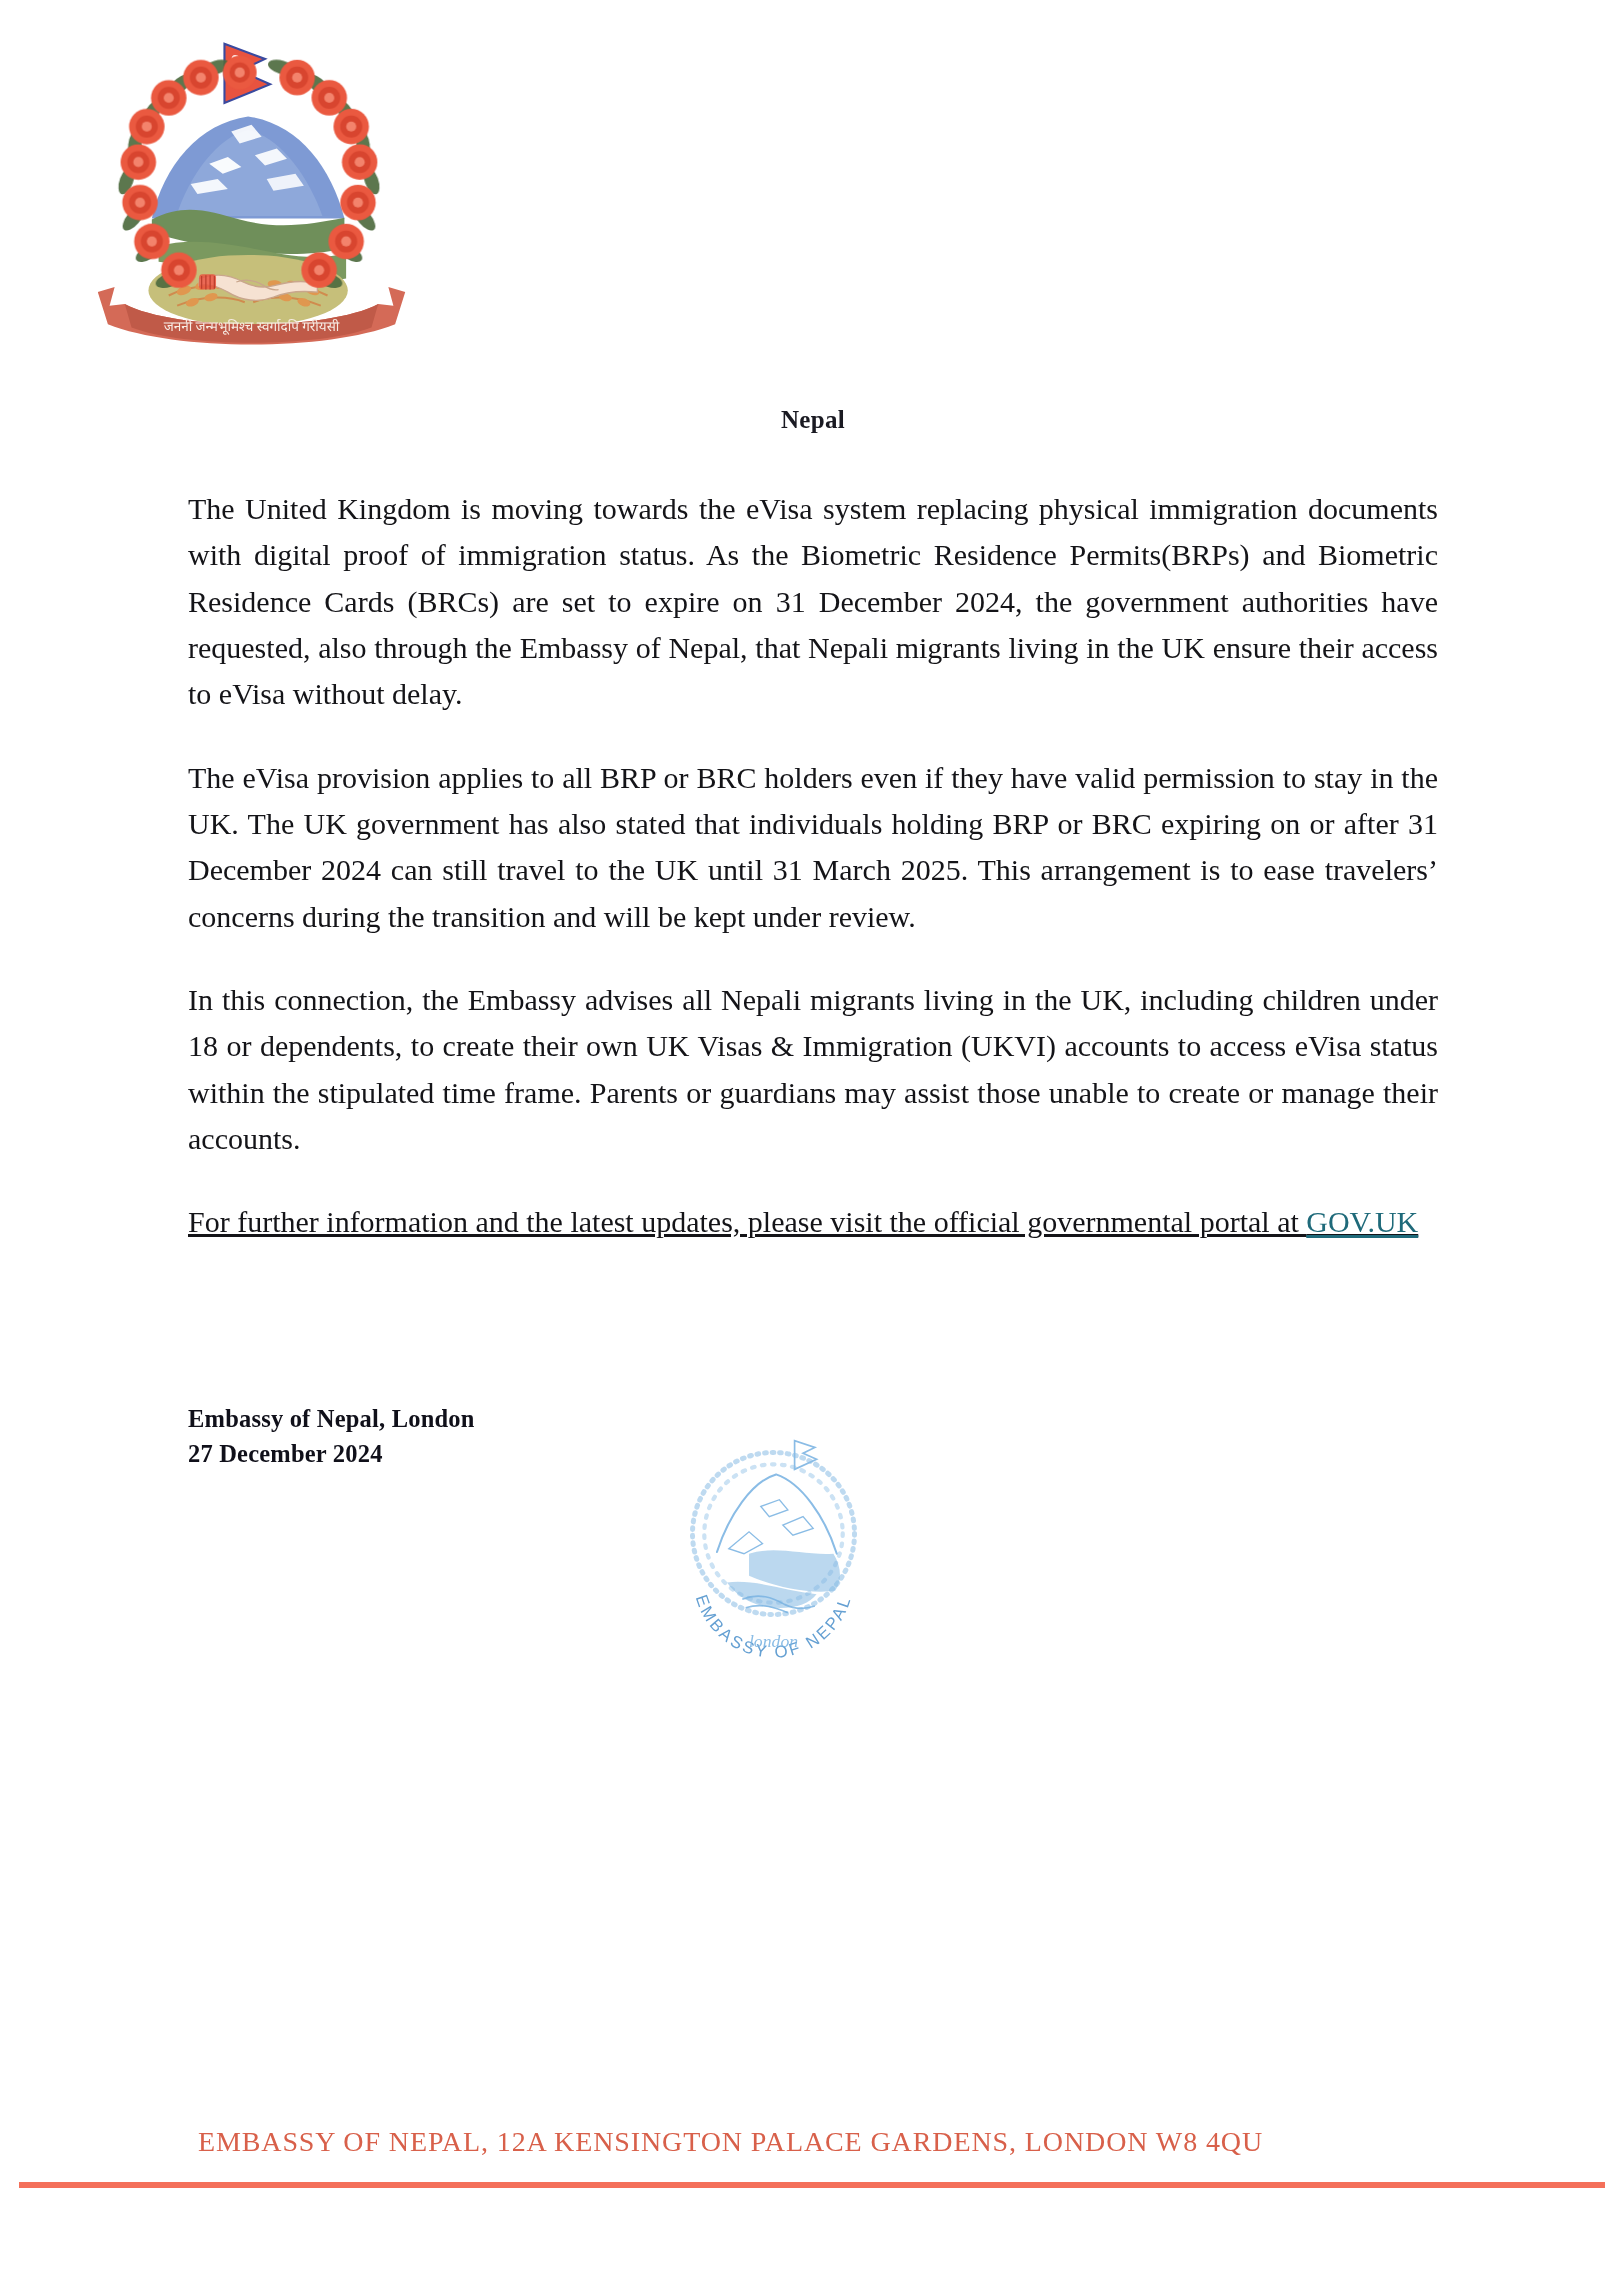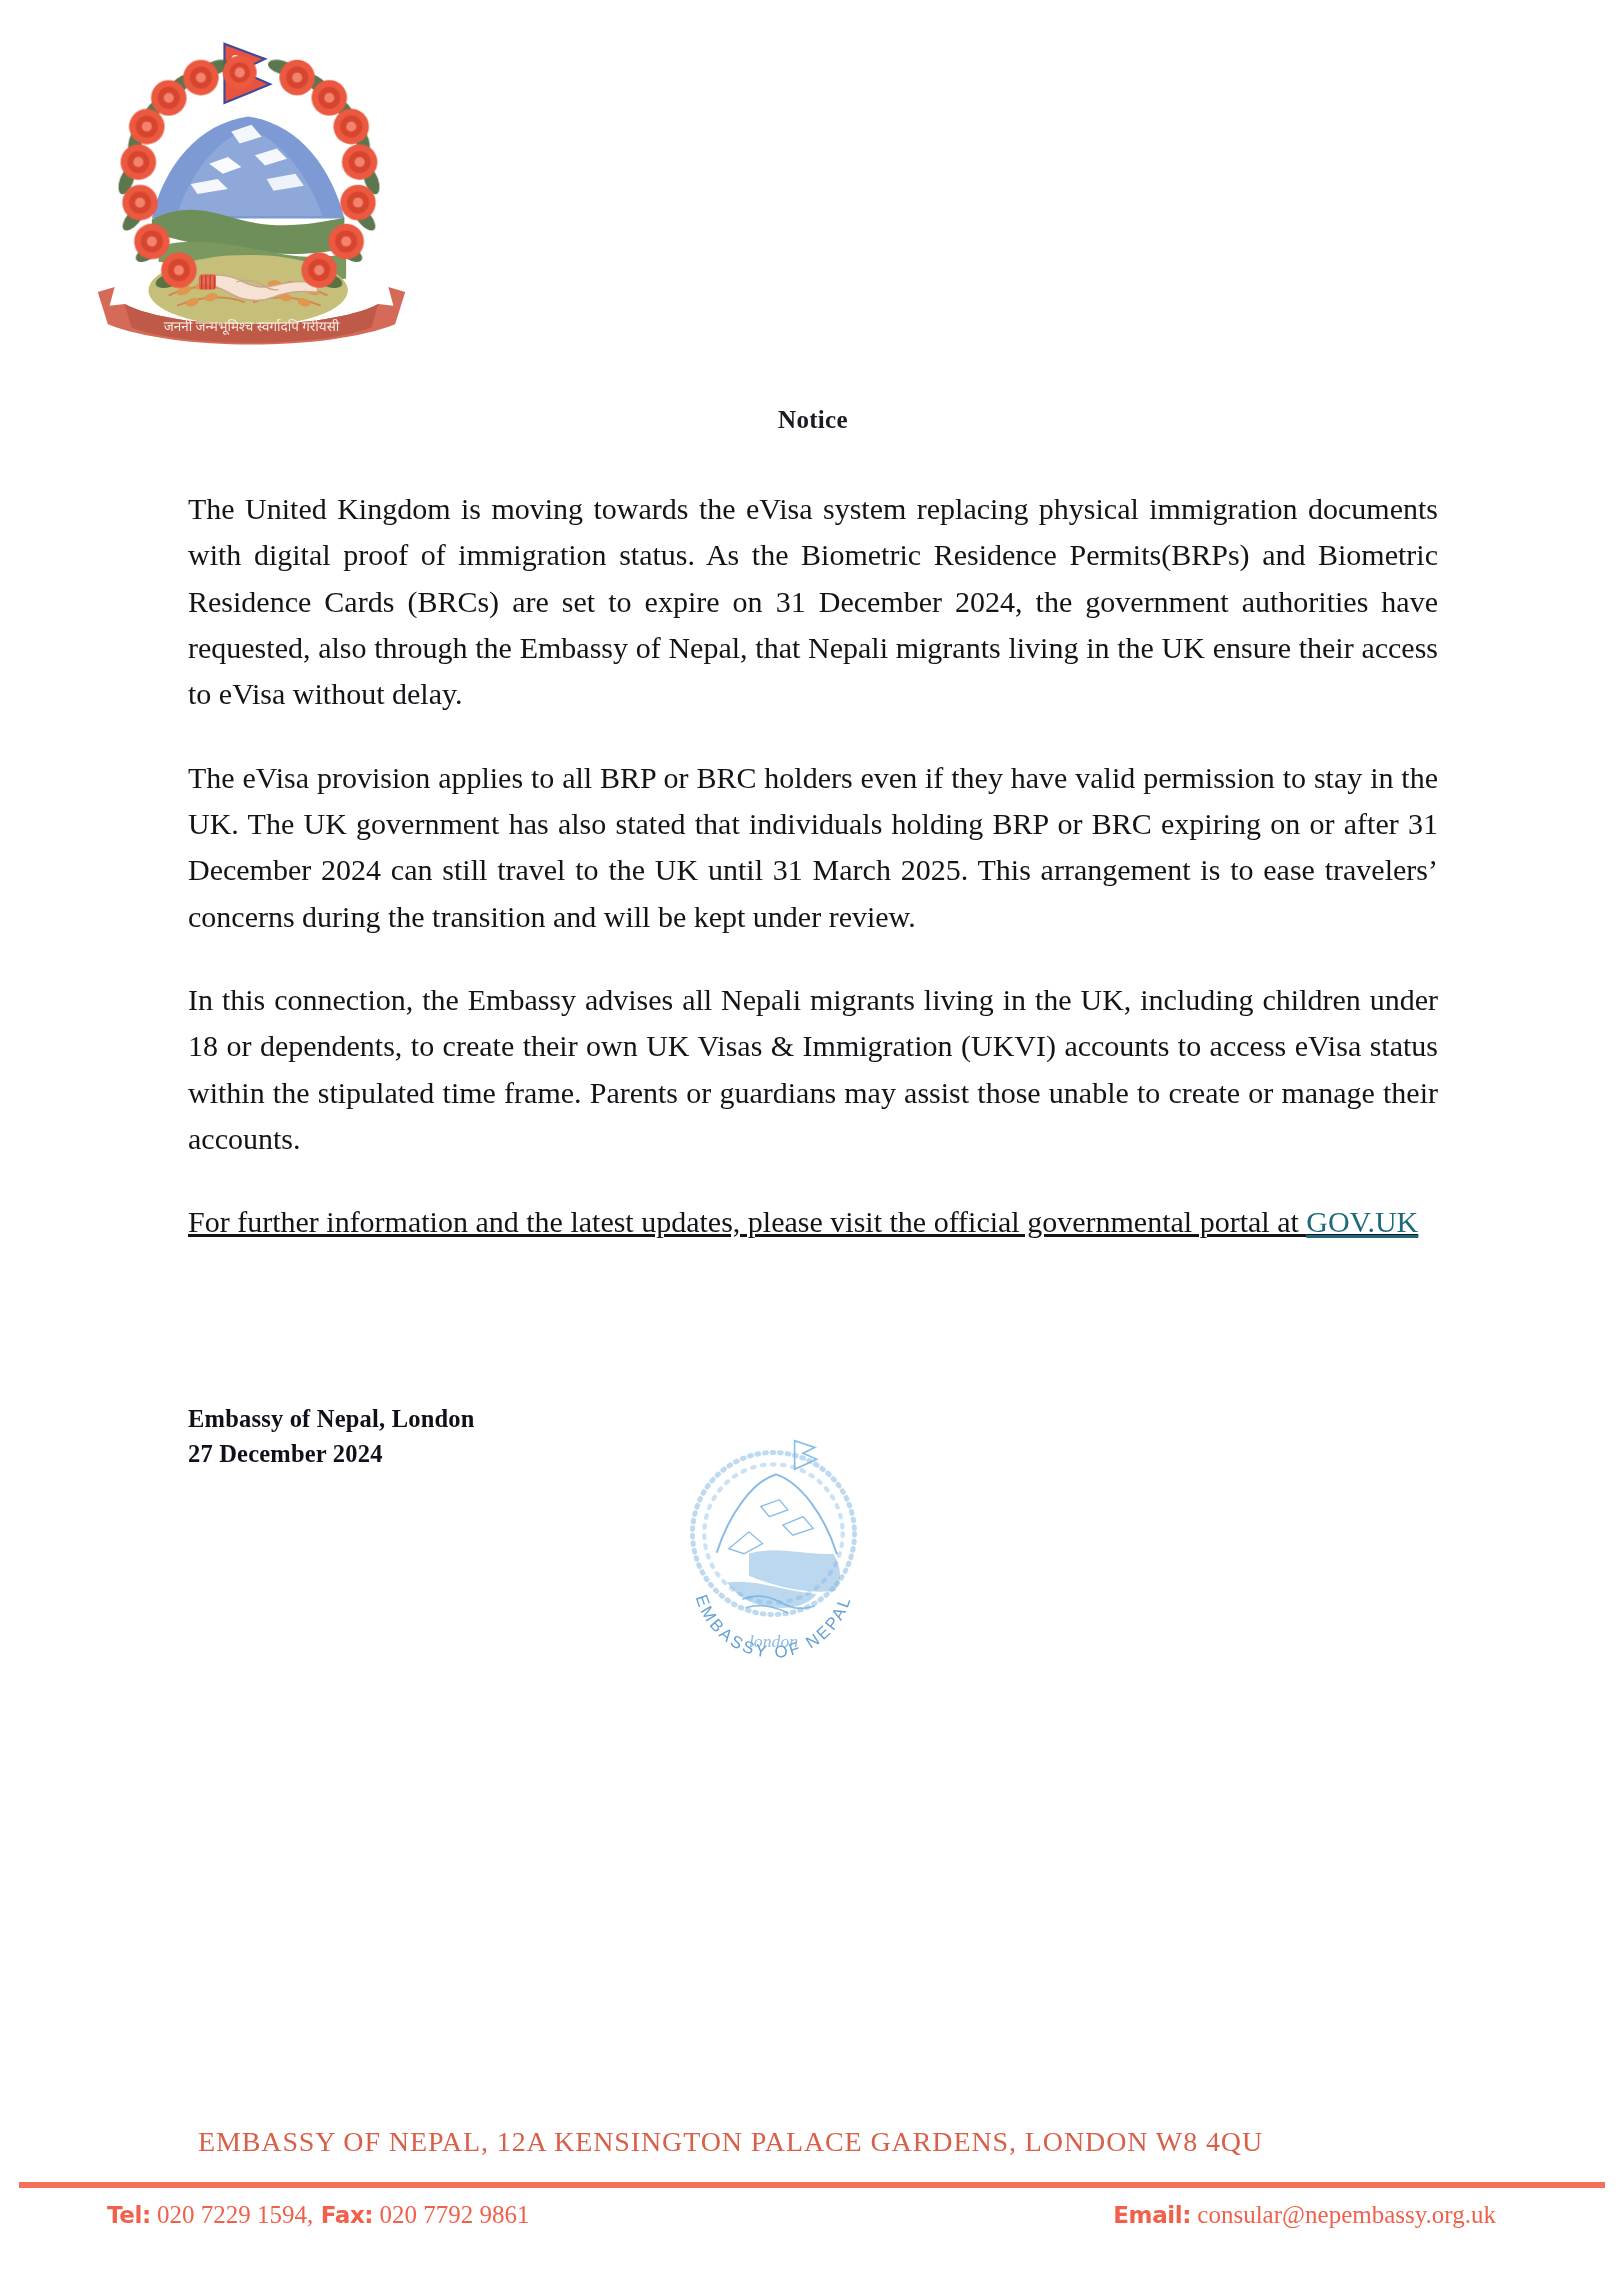--- a/index.html
+++ b/index.html
@@ -347,21 +347,21 @@
         <path d="M28 302 L48 296 L42 318 L60 316 C120 348 300 348 360 316 L378 318 L372 296 L392 302 L380 340 C300 372 120 372 40 340 Z" fill="#d46a57"></path>
         <path d="M60 316 C120 348 300 348 360 316 L352 344 C290 368 130 368 68 344 Z" fill="#c05a48"></path>
         <text x="210" y="348" font-family="Liberation Serif, DejaVu Serif, serif" font-size="16" fill="#f7ece4" text-anchor="middle">जननी जन्मभूमिश्च स्वर्गादपि गरीयसी</text>
       </g>
     </svg>
   </div>
 
 </div>
 
 <div class="doc-body">
-  <h1 class="notice-title">Notice</h1>
+  <h1 class="notice-title">Nepal</h1>
 
   <p class="para">The United Kingdom is moving towards the eVisa system replacing physical immigration documents with digital proof of immigration status. As the Biometric Residence Permits(BRPs) and Biometric Residence Cards (BRCs) are set to expire on 31 December 2024, the government authorities have requested, also through the Embassy of Nepal, that Nepali migrants living in the UK ensure their access to eVisa without delay.</p>
   <p class="para">The eVisa provision applies to all BRP or BRC holders even if they have valid permission to stay in the UK. The UK government has also stated that individuals holding BRP or BRC expiring on or after 31 December 2024 can still travel to the UK until 31 March 2025. This arrangement is to ease travelers’ concerns during the transition and will be kept under review.</p>
   <p class="para">In this connection, the Embassy advises all Nepali migrants living in the UK, including children under 18 or dependents, to create their own UK Visas &amp; Immigration (UKVI) accounts to access eVisa status within the stipulated time frame. Parents or guardians may assist those unable to create or manage their accounts.</p>
 
   <p class="para"><span>For further information and the latest updates, please visit the official governmental portal at </span><a class="govuk-link" href="#">GOV.UK</a></p>
 </div>
 
 <div class="signature">
   <div>Embassy of Nepal, London</div>
@@ -399,18 +399,14 @@
     <text font-family="Liberation Sans, DejaVu Sans, sans-serif" font-size="20" letter-spacing="3.2" fill="#4e92cc" opacity="0.95">
       <textPath href="#stamparc" startOffset="50%" text-anchor="middle">EMBASSY OF NEPAL</textPath>
     </text>
     <text x="125" y="262" text-anchor="middle" font-family="Liberation Serif, DejaVu Serif, serif" font-size="21" fill="#6aaade" opacity="0.85" font-style="italic">london</text>
   </svg>
 </div>
 
 <div class="footer">
   <div class="footer-address">EMBASSY OF NEPAL, 12A KENSINGTON PALACE GARDENS, LONDON W8 4QU</div>
   <div class="footer-rule"></div>
-  <div class="footer-contact">
-    <div class="footer-tel"><span class="lbl">Tel:</span><span> 020 7229 1594,</span><span class="lbl"> Fax:</span><span> 020 7792 9861</span></div>
-    <div class="footer-email"><span class="lbl">Email:</span><span> consular@nepembassy.org.uk</span></div>
-  </div>
 </div>
 
 
 </body></html>

